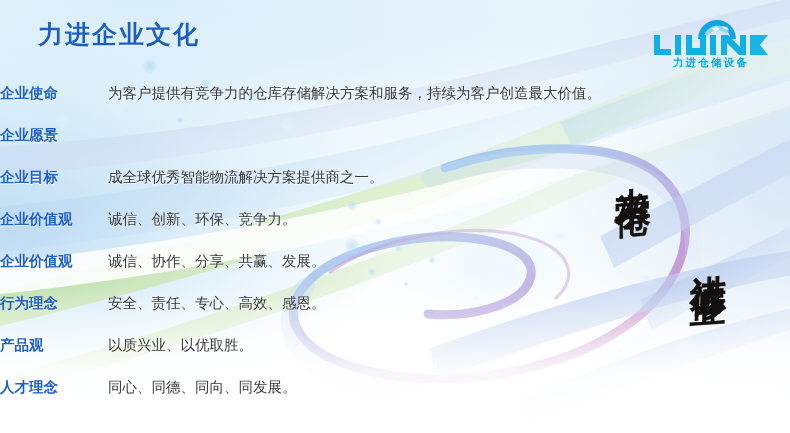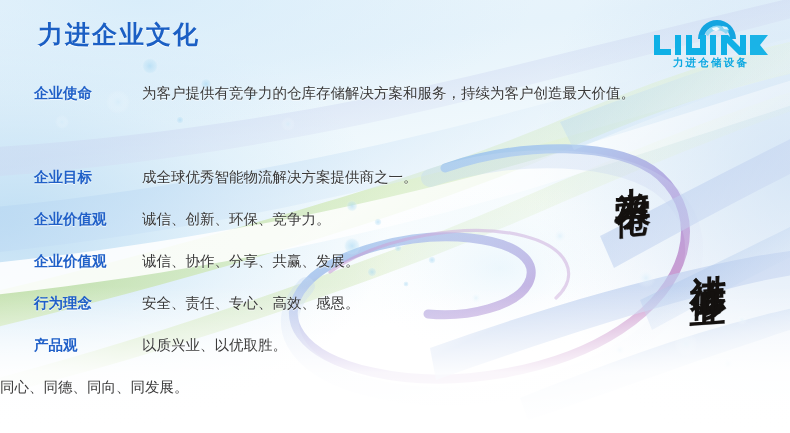--- a/index.html
+++ b/index.html
@@ -91,21 +91,20 @@
     left: 0; top: 84px;
     width: 700px;
   }
   .row {
     display: flex;
     align-items: baseline;
     height: 42px;
   }
   .row-label {
     width: 108px;
-    margin-left: 34px;
     flex: 0 0 108px;
     font-size: 14.5px;
     font-weight: bold;
     color: #2060c8;
     white-space: nowrap;
     text-shadow: 0 1px 0 rgba(255,255,255,0.75);
   }
   .row-text {
     font-size: 14.5px;
     color: #3a3a3a;
@@ -290,20 +289,21 @@
   </div>
 
   <div id="rows">
 
     <div class="row">
       <div class="row-label">企业使命</div>
       <div class="row-text">为客户提供有竞争力的仓库存储解决方案和服务，持续为客户创造最大价值。</div>
     </div>
 
     <div class="row">
+      <div class="row-label">企业愿景</div>
     </div>
 
     <div class="row">
       <div class="row-label">企业目标</div>
       <div class="row-text">成全球优秀智能物流解决方案提供商之一。</div>
     </div>
 
     <div class="row">
       <div class="row-label">企业价值观</div>
       <div class="row-text">诚信、创新、环保、竞争力。</div>
@@ -318,20 +318,21 @@
       <div class="row-label">行为理念</div>
       <div class="row-text">安全、责任、专心、高效、感恩。</div>
     </div>
 
     <div class="row">
       <div class="row-label">产品观</div>
       <div class="row-text">以质兴业、以优取胜。</div>
     </div>
 
     <div class="row">
+      <div class="row-label">人才理念</div>
       <div class="row-text">同心、同德、同向、同发展。</div>
     </div>
 
   </div>
 
   <div class="calligraphy" id="calli-a">力学不倦</div>
   <div class="calligraphy" id="calli-b">进德修业</div>
 
 </div>
 

